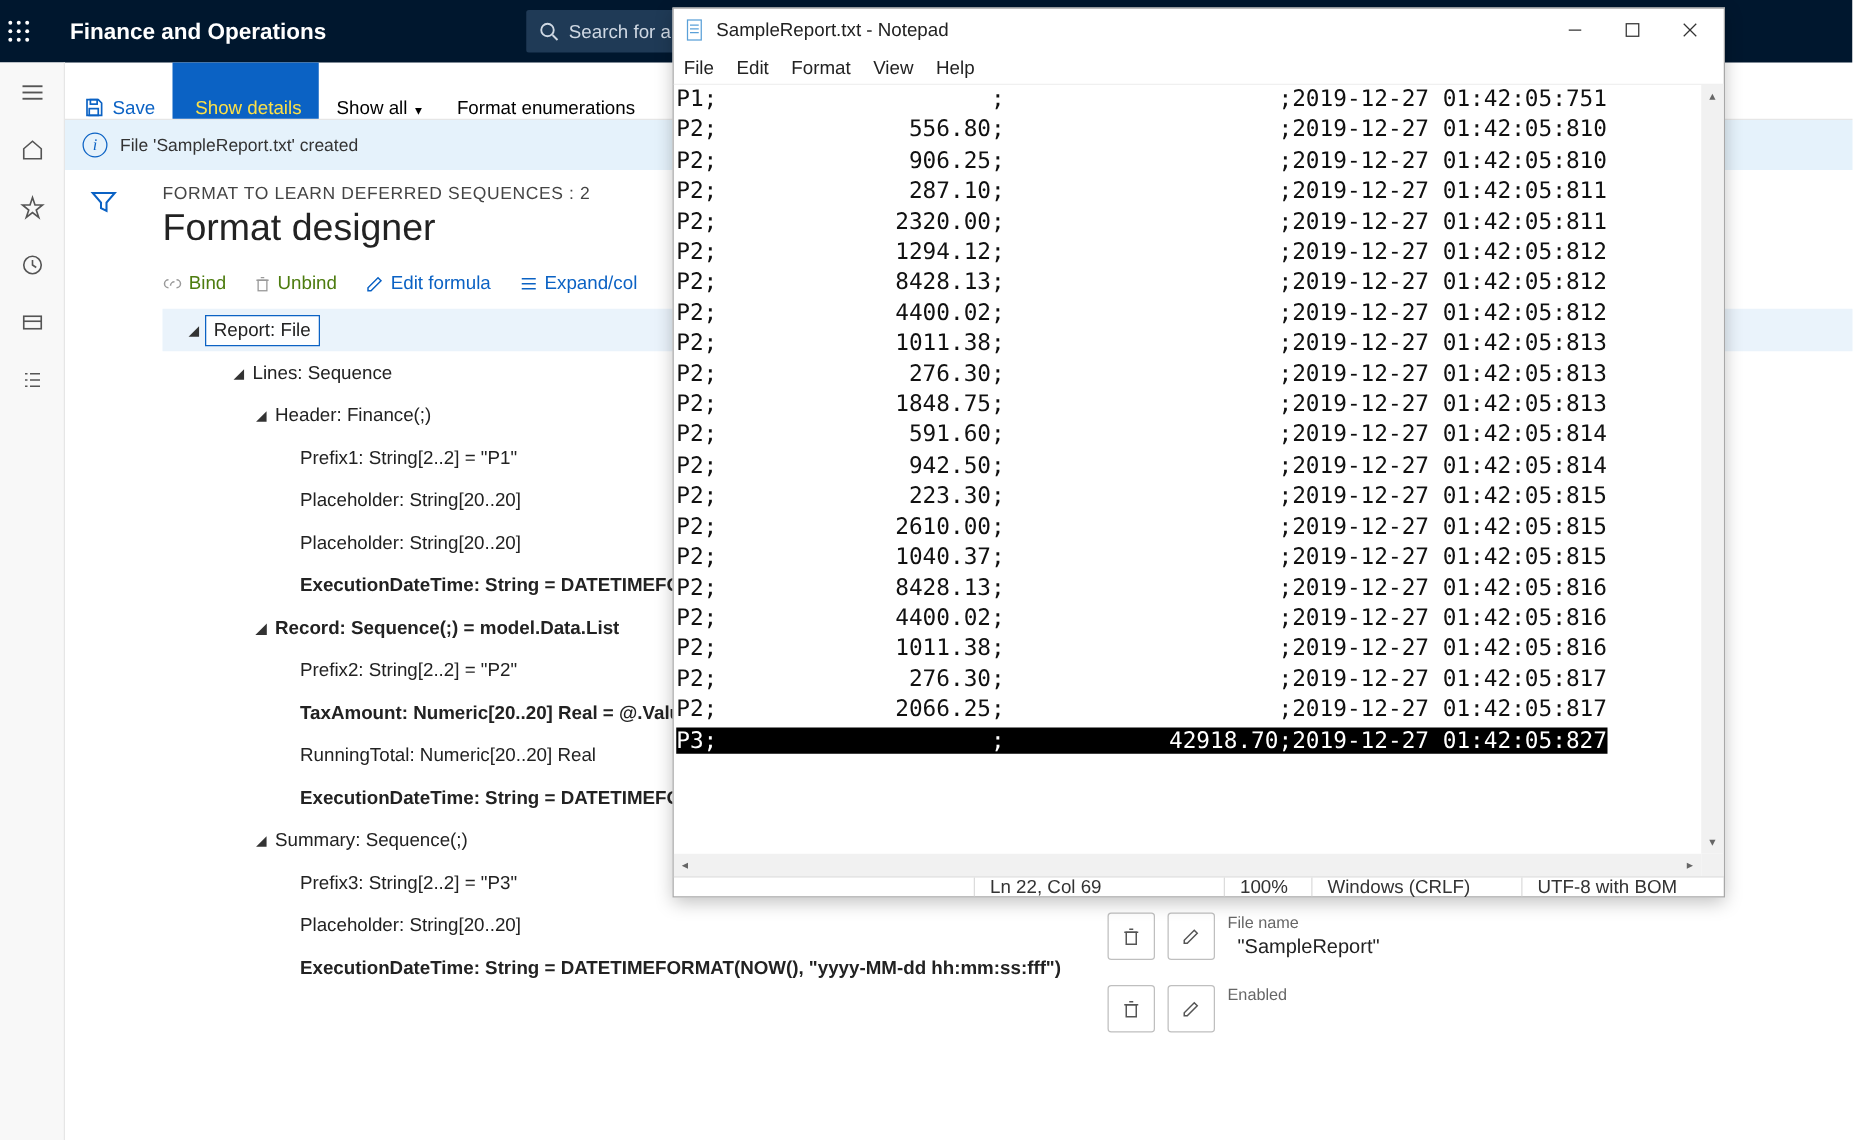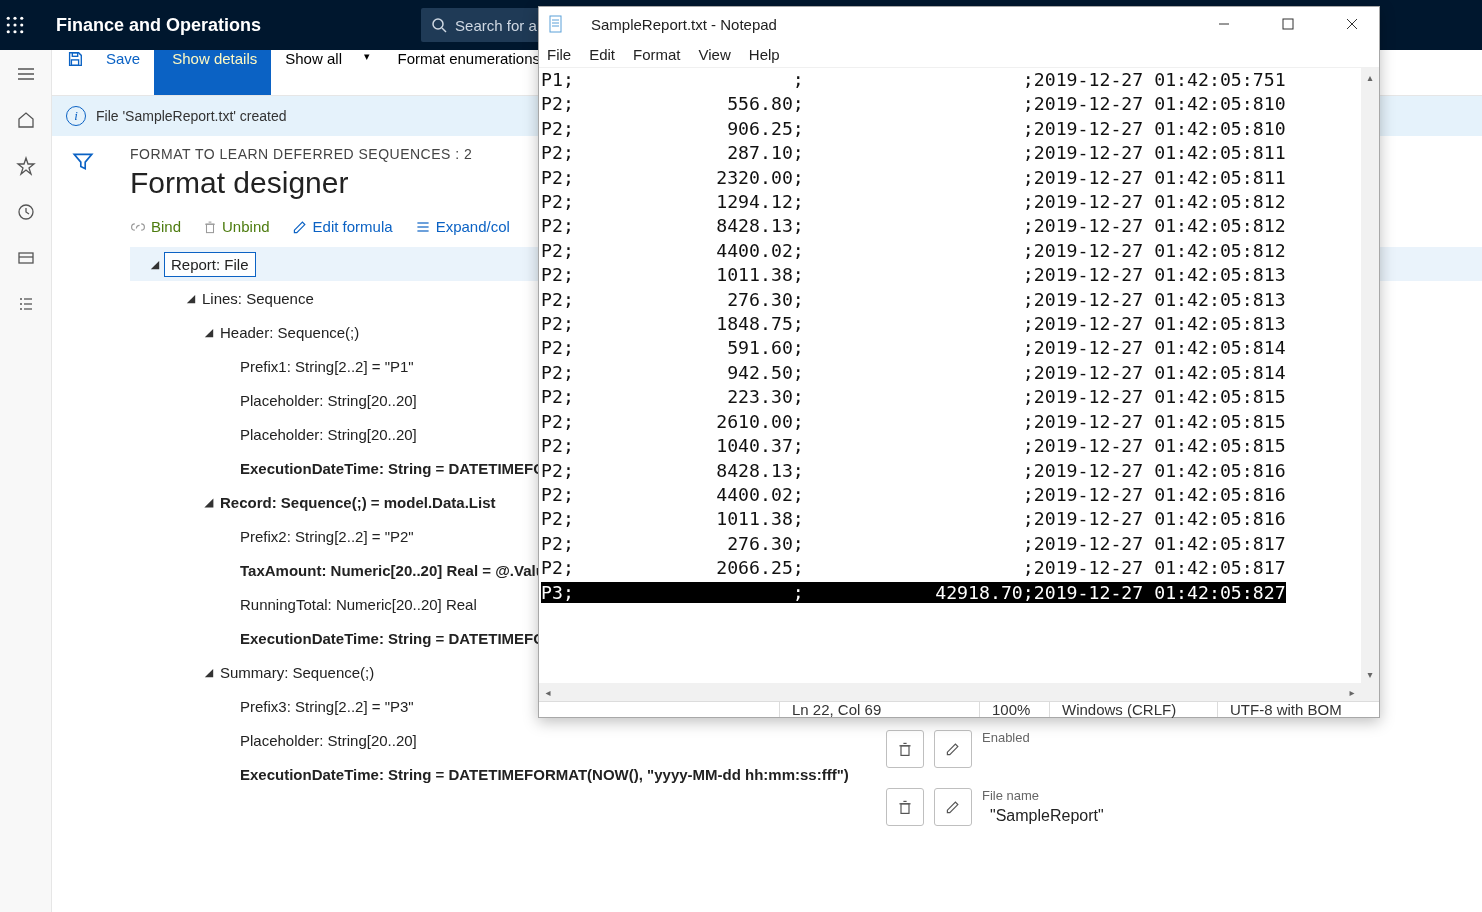--- a/index.html
+++ b/index.html
@@ -8,23 +8,23 @@
   .topbar { height: 50px; background: #00172e; color: #fff; display: flex; align-items: center; padding: 0 6px; }
   .waffle { width: 42px; text-align: center; font-size: 18px; }
   .appname { font-size: 18px; font-weight: 600; margin-left: 8px; }
   .searchbox { margin-left: 160px; background: #1f3a56; height: 34px; display: flex; align-items: center; border-radius: 2px; padding: 0 10px; color: #cfd8e3; font-size: 15px; text-align: right; }
   .searchbox svg { width: 16px; height: 16px; margin-right: 8px; }
   
   .leftrail { position: absolute; top: 50px; left: 0; width: 52px; bottom: 0; background: #f8f8f8; border-right: 1px solid #e6e6e6; display: flex; flex-direction: column; align-items: center; padding-top: 12px; gap: 22px; color: #555; }
   .leftrail .railbtn { width: 24px; height: 24px; display: flex; align-items: center; justify-content: center; }
   
   .cmdbar { position: absolute; top: 50px; left: 52px; right: 0; height: 46px; border-bottom: 1px solid #e6e6e6; display: flex; align-items: center; font-size: 15px; }
-  .cmdbar .cmd { padding: 0 14px; height: 100%; display: flex; align-items: flex-start; gap: 22px; cursor: pointer; }
+  .cmdbar .cmd { padding: 0 14px; height: 100%; display: flex; align-items: flex-end; gap: 6px; cursor: pointer; }
   .cmdbar .cmd.save { color: #0b62c4; }
-  .cmdbar .cmd.showdetails { background: #0b62c4; color: #fef9c3; padding-left: 18px; }
+  .cmdbar .cmd.showdetails { background: #0b62c4; color: #fde047; padding-left: 18px; }
   
   .infobar { position: absolute; top: 96px; left: 52px; right: 0; height: 40px; background: #e5f2fb; display: flex; align-items: center; padding-left: 14px; font-size: 14px; color: #333; }
   .infobar .icircle { width: 20px; height: 20px; border: 1.5px solid #0b62c4; border-radius: 50%; color: #0b62c4; font-size: 13px; display: flex; align-items: center; justify-content: center; margin-right: 10px; font-style: italic; font-family: Georgia, serif;}
   
   .filterbtn { position: absolute; top: 150px; left: 72px; color: #0b62c4; }
   
   .mainpanel { position: absolute; top: 146px; left: 130px; right: 0; bottom: 0; }
   .breadcrumb { font-size: 14px; letter-spacing: 0.5px; color: #444; }
   .pagetitle { font-size: 30px; color: #222; margin-top: 4px; }
   .toolbarlinks { margin-top: 18px; display: flex; gap: 22px; font-size: 15px; color: #0b62c4; align-items: center; }
@@ -41,21 +41,21 @@
   .ind1{ padding-left:16px;} .ind2{padding-left:52px;} .ind3{padding-left:70px;} .ind5{padding-left:90px;}
   
   .proppanel { position: absolute; top: 730px; left: 886px; width: 580px;}
   .proprow { display: flex; align-items: flex-start; gap: 10px; margin-bottom: 20px;}
   .iconbtn { width: 38px; height: 38px; border: 1px solid #bfbfbf; border-radius: 3px; display:flex;align-items:center;justify-content:center;color:#555;cursor:pointer;}
   .proplabel { font-size: 13px; color: #666; margin-bottom: 4px;}
   .propval { font-size: 16px; color: #222; padding-left: 8px;}
   .propstack { display:flex; flex-direction:column; }
   
   .notepad { position: absolute; top: 6px; left: 538px; width: 842px; height: 712px; background: #fff; border: 1px solid #a8a8a8; box-shadow: 0 4px 14px rgba(0,0,0,0.25); display:flex; flex-direction:column;}
-  .np-title { height: 34px; display:flex; align-items:center; padding: 0 4px 0 8px; font-size: 15px; color:#222;gap:18px;}
+  .np-title { height: 34px; display:flex; align-items:center; padding: 0 4px 0 8px; font-size: 15px; color:#222;}
   .np-title .np-icon { width:18px;height:18px;margin-right:8px; display:flex;align-items:center;justify-content:center;}
   .np-title .spacer { flex:1;}
   .np-title .winctl { width:46px;height:30px; display:flex;align-items:center;justify-content:center; color:#333;}
   .np-menu { height: 26px; display:flex; align-items:center; gap: 18px; padding-left: 8px; font-size:15px; color:#222;}
   .np-body { flex:1; position:relative; overflow:hidden; border-top:1px solid #f0f0f0;}
   .np-text { font-family: Consolas, monospace; font-size: 18.2px; line-height: 24.4px; white-space: pre; padding-left:2px; color:#111;}
   .np-text .hl { background:#000000; color:#fff;}
   .np-vscroll { position:absolute; right:0; top:0; bottom:18px; width:18px; background:#f1f1f1;}
   .np-vscroll .arrow { position:absolute; left:0; width:18px;height:18px;display:flex;align-items:center;justify-content:center;color:#666;font-size:10px;}
   .np-hscroll { position:absolute; left:0; right:18px; bottom:0; height:18px; background:#f1f1f1;}
@@ -206,21 +206,21 @@
     <div class="treerow selected ind1">
         <span class="arrow">◢</span>
         <span class="labelcell">Report: File</span>
       </div>
     <div class="treerow ind2">
         <span class="arrow">◢</span>
         <span class="labelcell">Lines: Sequence</span>
       </div>
     <div class="treerow ind3">
         <span class="arrow">◢</span>
-        <span class="labelcell">Header: Sequence(;)</span>
+        <span class="labelcell">Header: Finance(;)</span>
       </div>
     <div class="treerow ind5">
         <span class="arrow"></span>
         <span class="labelcell">Prefix1: String[2..2] = "P1"</span>
       </div>
     <div class="treerow ind5">
         <span class="arrow"></span>
         <span class="labelcell">Placeholder: String[20..20]</span>
       </div>
     <div class="treerow ind5">
@@ -278,40 +278,40 @@
           <path d="M3 6 H17"></path>
           <path d="M8 3 H12"></path>
         </svg>
       </div>
     <div class="iconbtn">
         <svg width="16" height="16" viewBox="0 0 20 20" fill="none" stroke="#555" stroke-width="1.5">
           <path d="M3 17 L6 17 L16 7 L13 4 L3 14 Z"></path>
         </svg>
       </div>
     <div class="propstack">
-        <div class="proplabel">Enabled</div>
-      </div>
+      <div class="proplabel">File name</div>
+      <div class="propval">"SampleReport"</div>
+    </div>
   </div>
   <div class="proprow">
     <div class="iconbtn">
         <svg width="16" height="16" viewBox="0 0 20 20" fill="none" stroke="#555" stroke-width="1.5">
           <rect x="5" y="6" width="10" height="12"></rect>
           <path d="M3 6 H17"></path>
           <path d="M8 3 H12"></path>
         </svg>
       </div>
     <div class="iconbtn">
         <svg width="16" height="16" viewBox="0 0 20 20" fill="none" stroke="#555" stroke-width="1.5">
           <path d="M3 17 L6 17 L16 7 L13 4 L3 14 Z"></path>
         </svg>
       </div>
     <div class="propstack">
-      <div class="proplabel">File name</div>
-      <div class="propval">"SampleReport"</div>
-    </div>
+        <div class="proplabel">Enabled</div>
+      </div>
   </div>
 </div>
 
 <div class="notepad">
   <div class="np-title">
     <span class="np-icon">
         <svg width="16" height="18" viewBox="0 0 16 18">
           <rect x="2" y="1" width="11" height="16" fill="#fff" stroke="#5aa0d8"></rect>
           <line x1="4" y1="5" x2="11" y2="5" stroke="#5aa0d8"></line>
           <line x1="4" y1="8" x2="11" y2="8" stroke="#5aa0d8"></line>

